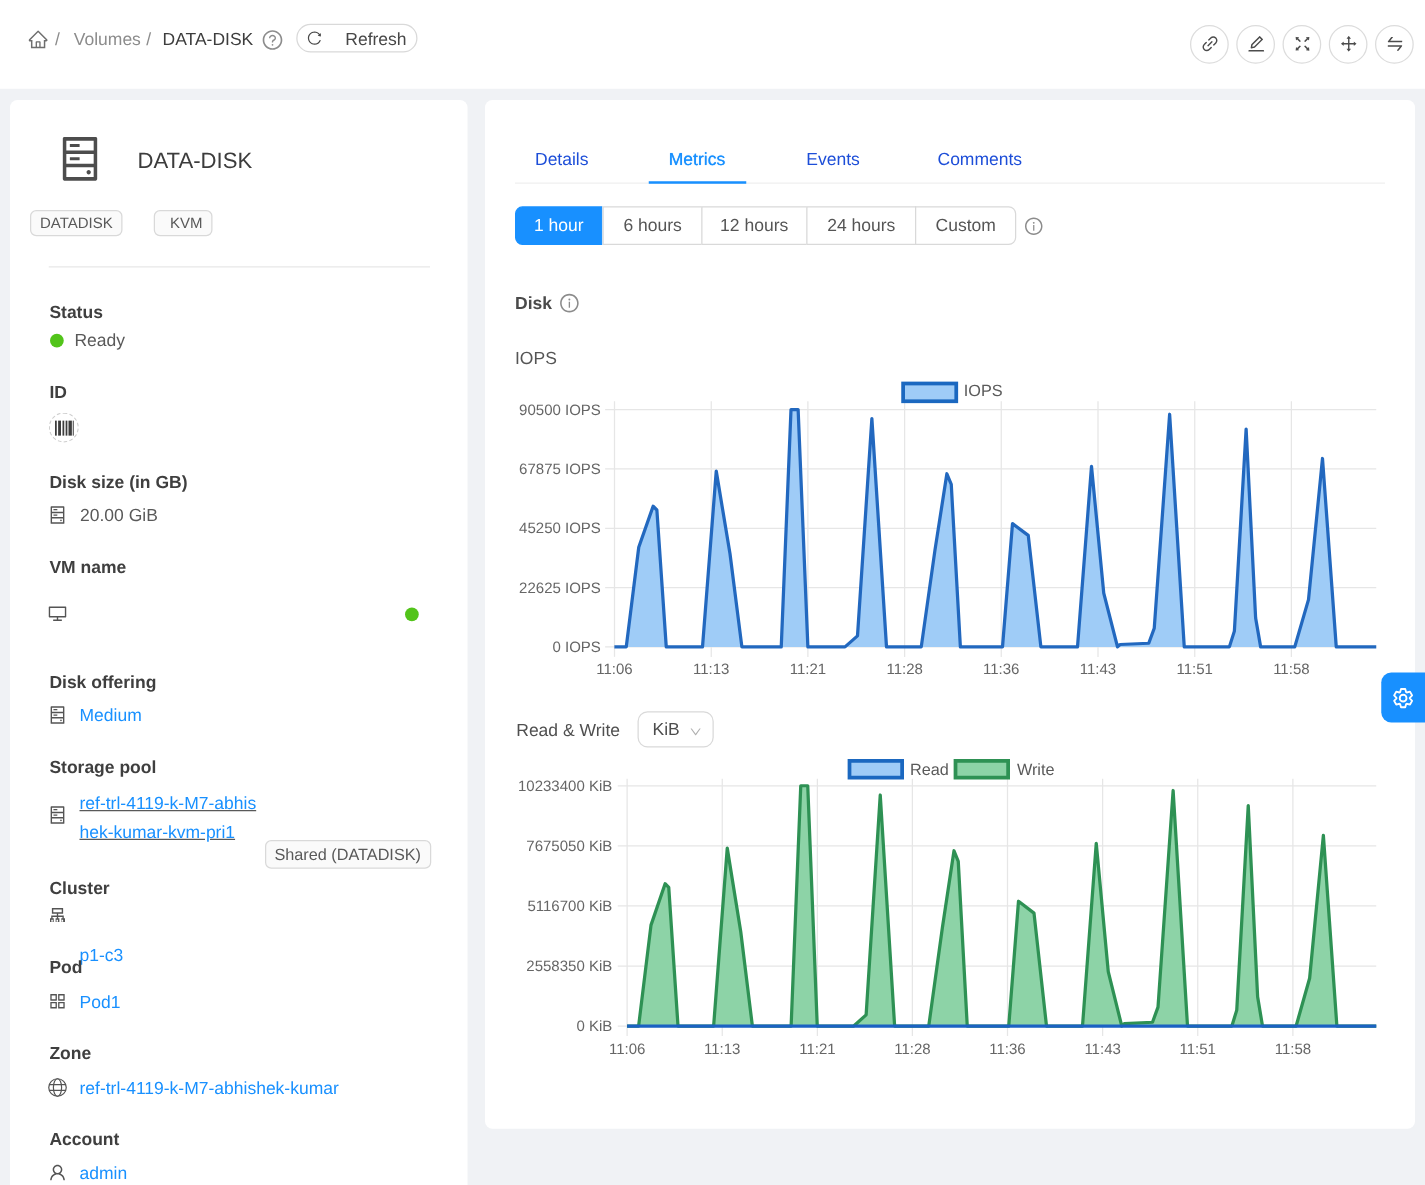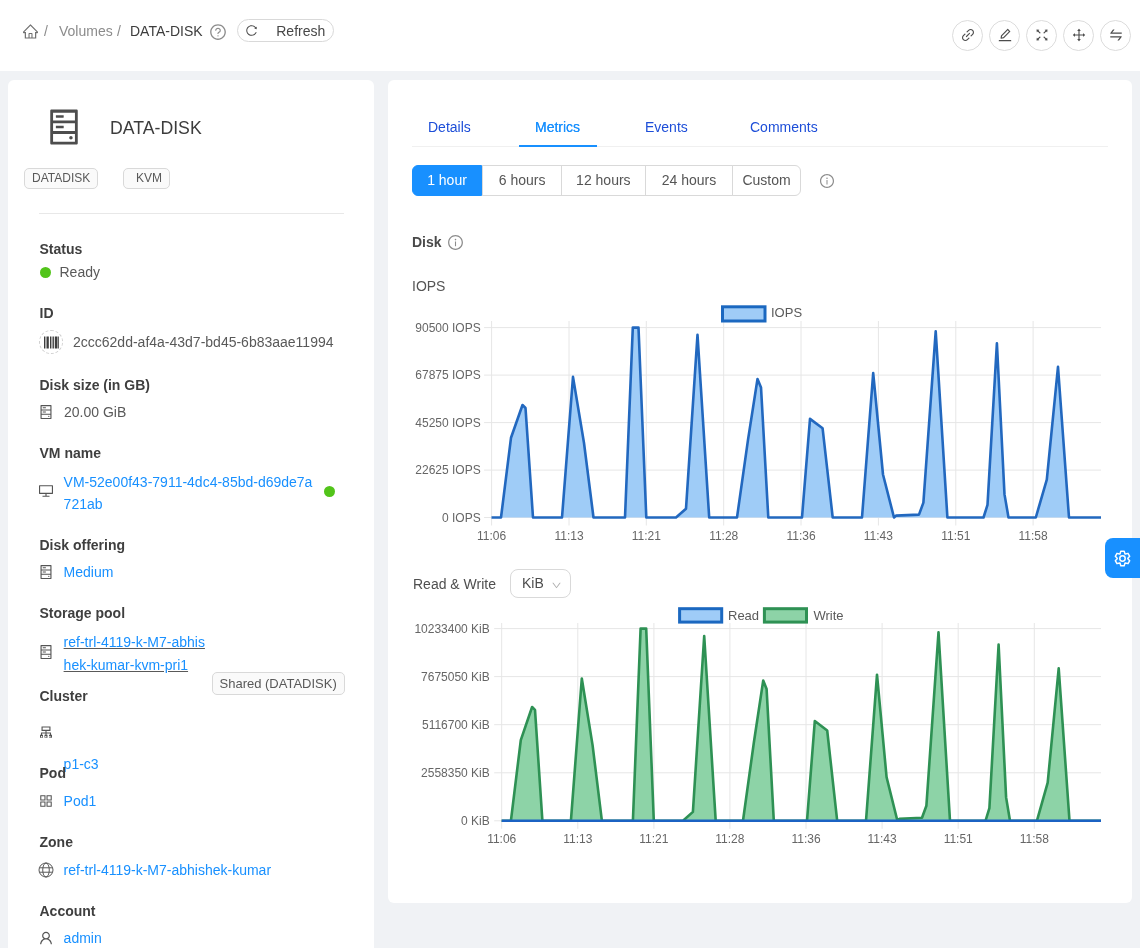--- a/index.html
+++ b/index.html
@@ -98,49 +98,47 @@
   <div style="position:absolute; left:31px; top:249.5px; width:24px; height:24px; border:1px dashed #d0d0d0; border-radius:50%;">
     <svg width="15" height="13" viewBox="0 0 30 26" style="position:absolute;left:4px;top:5px;" fill="#3d3d3d">
         <rect x="0" y="1" width="2.8" height="24"></rect>
         <rect x="5" y="1" width="4.6" height="24"></rect>
         <rect x="12" y="1" width="2.8" height="24"></rect>
         <rect x="17" y="1" width="2.8" height="24"></rect>
         <rect x="21.6" y="1" width="5.4" height="24"></rect>
         <rect x="28.4" y="1" width="2.2" height="24"></rect>
       </svg>
   </div>
-  <div class="val" style="left:65px; top:251.5px;">2ccc62dd-af4a-43d7-bd45-6b83aae11994</div>
 
   <div class="lbl" style="top:295px;">Disk size (in GB)</div>
   <span class="mi" style="top:324px;"><svg width="16" height="16" viewBox="0 0 1024 1024" fill="currentColor">
         <path d="M832 64H192c-17.7 0-32 14.3-32 32v832c0 17.7 14.3 32 32 32h640c17.7 0 32-14.3 32-32V96c0-17.7-14.3-32-32-32zm-40 824H232V688h560v200zm0-272H232V416h560v200zm0-272H232V144h560v200zM496 208H312c-4.4 0-8 3.6-8 8v48c0 4.4 3.6 8 8 8h184c4.4 0 8-3.6 8-8v-48c0-4.4-3.6-8-8-8zm0 272H312c-4.4 0-8 3.6-8 8v48c0 4.4 3.6 8 8 8h184c4.4 0 8-3.6 8-8v-48c0-4.4-3.6-8-8-8zM690 744c24.3 0 44 19.7 44 44s-19.7 44-44 44-44-19.7-44-44 19.7-44 44-44z"></path>
       </svg></span>
   <div class="val" style="left:56px; top:322px;">20.00 GiB</div>
 
   <div class="lbl" style="top:363px;">VM name</div>
   <span class="mi" style="top:402.5px;"><svg width="16" height="16" viewBox="0 0 1024 1024" fill="currentColor">
         <path d="M928 140H96c-17.7 0-32 14.3-32 32v496c0 17.7 14.3 32 32 32h380v112H304c-8.8 0-16 7.2-16 16v48c0 4.4 3.6 8 8 8h432c4.4 0 8-3.6 8-8v-48c0-8.8-7.2-16-16-16H548V700h380c17.7 0 32-14.3 32-32V172c0-17.7-14.3-32-32-32zm-40 488H136V212h752v416z"></path>
       </svg></span>
-  <div class="val" style="left:55.6px; top:390.5px; line-height:22.5px; white-space:normal; word-break:break-all; width:253px;"><a>VM-52e00f43-7911-4dc4-85bd-d69de7a721ab</a></div>
   <div style="position:absolute; left:316px; top:405.5px; width:11px; height:11px; border-radius:50%; background:#52c41a;"></div>
 
   <div class="lbl" style="top:455px;">Disk offering</div>
   <span class="mi" style="top:484px;"><svg width="16" height="16" viewBox="0 0 1024 1024" fill="currentColor">
         <path d="M832 64H192c-17.7 0-32 14.3-32 32v832c0 17.7 14.3 32 32 32h640c17.7 0 32-14.3 32-32V96c0-17.7-14.3-32-32-32zm-40 824H232V688h560v200zm0-272H232V416h560v200zm0-272H232V144h560v200zM496 208H312c-4.4 0-8 3.6-8 8v48c0 4.4 3.6 8 8 8h184c4.4 0 8-3.6 8-8v-48c0-4.4-3.6-8-8-8zm0 272H312c-4.4 0-8 3.6-8 8v48c0 4.4 3.6 8 8 8h184c4.4 0 8-3.6 8-8v-48c0-4.4-3.6-8-8-8zM690 744c24.3 0 44 19.7 44 44s-19.7 44-44 44-44-19.7-44-44 19.7-44 44-44z"></path>
       </svg></span>
   <div class="val" style="left:55.6px; top:482px;"><a>Medium</a></div>
 
   <div class="lbl" style="top:523px;">Storage pool</div>
   <span class="mi" style="top:563.5px;"><svg width="16" height="16" viewBox="0 0 1024 1024" fill="currentColor">
         <path d="M832 64H192c-17.7 0-32 14.3-32 32v832c0 17.7 14.3 32 32 32h640c17.7 0 32-14.3 32-32V96c0-17.7-14.3-32-32-32zm-40 824H232V688h560v200zm0-272H232V416h560v200zm0-272H232V144h560v200zM496 208H312c-4.4 0-8 3.6-8 8v48c0 4.4 3.6 8 8 8h184c4.4 0 8-3.6 8-8v-48c0-4.4-3.6-8-8-8zm0 272H312c-4.4 0-8 3.6-8 8v48c0 4.4 3.6 8 8 8h184c4.4 0 8-3.6 8-8v-48c0-4.4-3.6-8-8-8zM690 744c24.3 0 44 19.7 44 44s-19.7 44-44 44-44-19.7-44-44 19.7-44 44-44z"></path>
       </svg></span>
   <div class="val" style="left:55.6px; top:551px; line-height:22.5px; white-space:normal; word-break:break-all; width:146px;text-decoration:underline;"><a>ref-trl-4119-k-M7-abhishek-kumar-kvm-pri1</a></div>
   <span class="tag" style="left:203.5px; top:592px; height:23px; line-height:21px; font-size:13px;">Shared (DATADISK)</span>
 
-  <div class="lbl" style="top:606px;text-align:right;">Cluster</div>
+  <div class="lbl" style="top:620px;text-align:right;">Cluster</div>
   <span class="mi" style="top:643.5px;"><svg width="16" height="16" viewBox="0 0 1024 1024" fill="currentColor">
         <path d="M888 680h-54V540H546v-92h238c8.8 0 16-7.2 16-16V168c0-8.8-7.2-16-16-16H240c-8.8 0-16 7.2-16 16v264c0 8.8 7.2 16 16 16h238v92H190v140h-54c-4.4 0-8 3.6-8 8v176c0 4.4 3.6 8 8 8h176c4.4 0 8-3.6 8-8V688c0-4.4-3.6-8-8-8h-54v-72h220v72h-54c-4.4 0-8 3.6-8 8v176c0 4.4 3.6 8 8 8h176c4.4 0 8-3.6 8-8V688c0-4.4-3.6-8-8-8h-54v-72h220v72h-54c-4.4 0-8 3.6-8 8v176c0 4.4 3.6 8 8 8h176c4.4 0 8-3.6 8-8V688c0-4.4-3.6-8-8-8zM296 368V224h432v144H296zm-24 484h-76v-92h76v92zm264 0h-76v-92h76v92zm264 0h-76v-92h76v92z"></path>
       </svg></span>
   <div class="val" style="left:55.6px; top:674px;"><a>p1-c3</a></div>
 
   <div class="lbl" style="top:683px;">Pod</div>
   <span class="mi" style="top:713px;"><svg width="16" height="16" viewBox="0 0 1024 1024" fill="currentColor">
         <path d="M464 144H160c-8.8 0-16 7.2-16 16v304c0 8.8 7.2 16 16 16h304c8.8 0 16-7.2 16-16V160c0-8.8-7.2-16-16-16zm-52 268H212V212h200v200zm452-268H560c-8.8 0-16 7.2-16 16v304c0 8.8 7.2 16 16 16h304c8.8 0 16-7.2 16-16V160c0-8.8-7.2-16-16-16zm-52 268H612V212h200v200zM464 544H160c-8.8 0-16 7.2-16 16v304c0 8.8 7.2 16 16 16h304c8.8 0 16-7.2 16-16V560c0-8.8-7.2-16-16-16zm-52 268H212V612h200v200zm452-268H560c-8.8 0-16 7.2-16 16v304c0 8.8 7.2 16 16 16h304c8.8 0 16-7.2 16-16V560c0-8.8-7.2-16-16-16zm-52 268H612V612h200v200z"></path>
       </svg></span>
   <div class="val" style="left:55.6px; top:711px;"><a>Pod1</a></div>
@@ -166,21 +164,21 @@
   <div class="tabtxt" style="left:40px;">Details</div>
   <div class="tabtxt" style="left:147px; color:#1890ff; text-shadow:0 0 .6px #1890ff;text-align:center;">Metrics</div>
   <div class="tabtxt" style="left:257px;">Events</div>
   <div class="tabtxt" style="left:362px;">Comments</div>
   <div style="position:absolute; left:131.2px; top:65px; width:77.5px; height:2px; background:#1890ff;"></div>
 
   <div class="btn" style="left:23.6px; width:70.8px; border-radius:6px 0 0 6px; background:#1890ff; border-color:#1890ff; color:#fff;">1 hour</div>
   <div class="btn" style="left:94.4px; width:79.4px;">6 hours</div>
   <div class="btn" style="left:172.8px; width:85.1px;">12 hours</div>
   <div class="btn" style="left:256.9px; width:88.2px;">24 hours</div>
-  <div class="btn" style="left:344.1px; width:69px; border-radius:0 6px 6px 0;">Custom</div>
+  <div class="btn" style="left:344.1px; width:81px; border-radius:0 6px 6px 0;">Custom</div>
   <span class="ic" style="left:431px; top:93px; color:#8c8c8c;">
     <svg width="16" height="16" viewBox="0 0 1024 1024" fill="currentColor">
         <path d="M512 64C264.6 64 64 264.6 64 512s200.6 448 448 448 448-200.6 448-448S759.4 64 512 64zm0 820c-205.4 0-372-166.6-372-372s166.6-372 372-372 372 166.6 372 372-166.6 372-372 372z"></path>
         <path d="M464 336a48 48 0 1096 0 48 48 0 10-96 0zm72 112h-48c-4.4 0-8 3.6-8 8v272c0 4.4 3.6 8 8 8h48c4.4 0 8-3.6 8-8V456c0-4.4-3.6-8-8-8z"></path>
       </svg>
   </span>
 
   <div style="position:absolute; left:24px; top:152px; font-size:14px; font-weight:bold; color:#4a4a4a; line-height:20px;">Disk</div>
   <span class="ic" style="left:58.5px; top:153.5px; color:#8c8c8c;">
     <svg width="17" height="17" viewBox="0 0 1024 1024" fill="currentColor">

